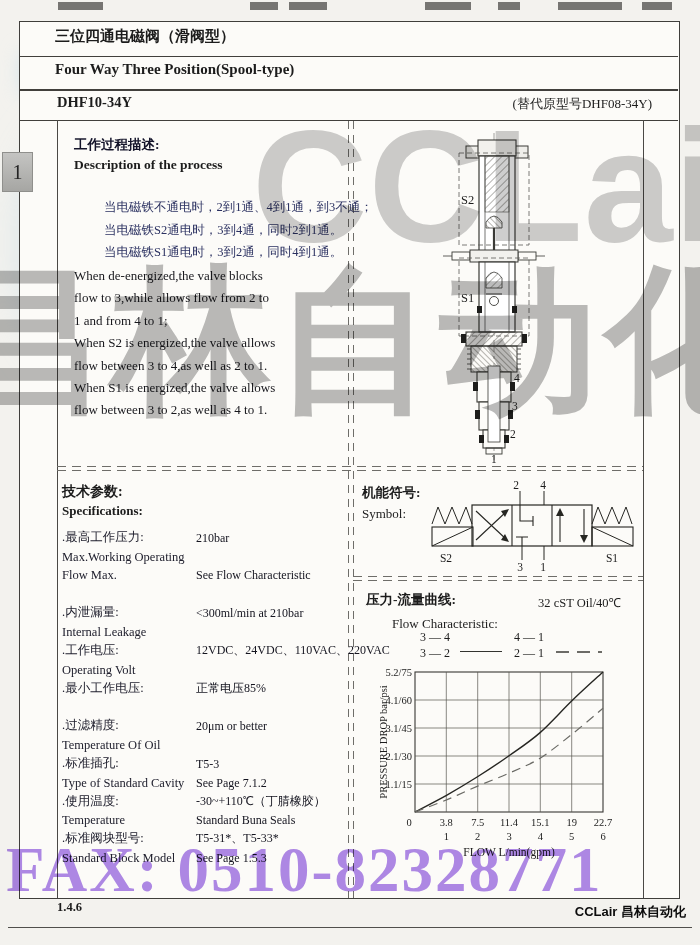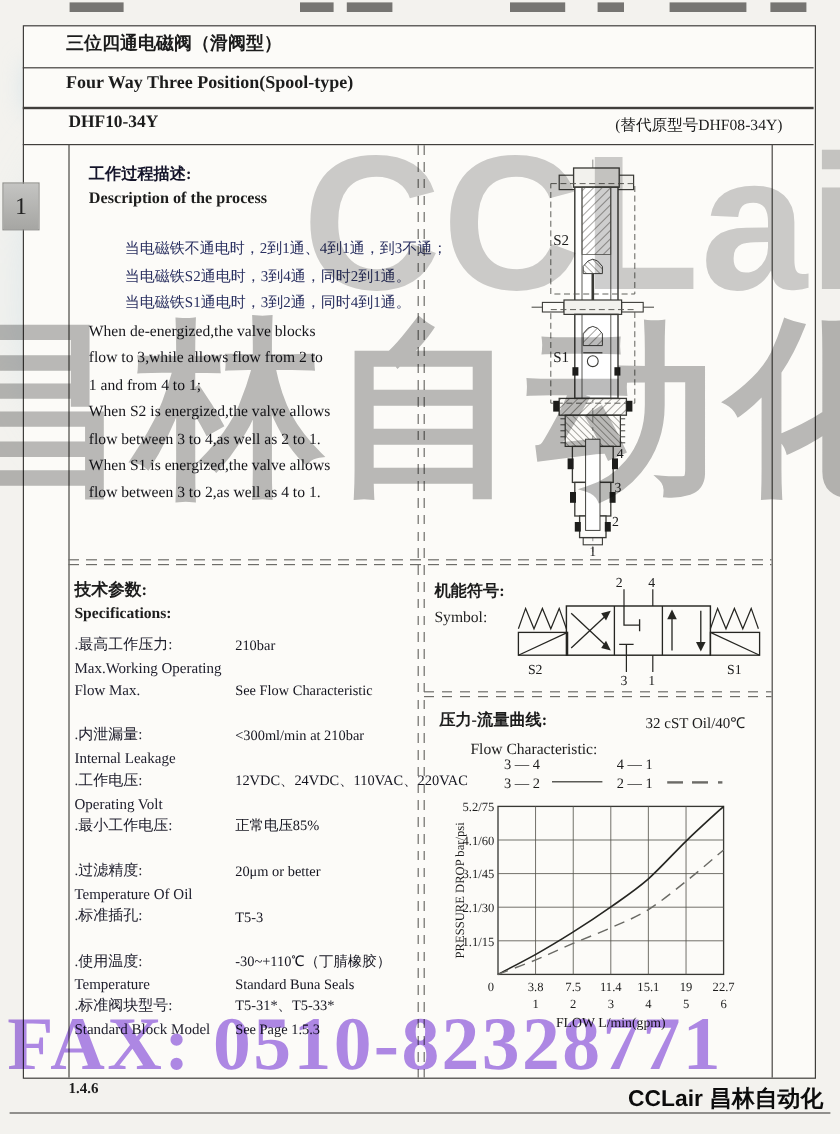--- a/index.html
+++ b/index.html
@@ -46,21 +46,21 @@
   .f-hcn{left:366px;top:591px;font-size:13.5px;font-weight:600;z-index:3;}
   .f-oil{left:538px;top:594px;font-size:12.5px;z-index:3;}
   .f-hen{left:366px;top:616px;font-size:13px;z-index:3;margin-left:26px;}
   .leg{position:absolute;font-size:12px;z-index:3;}
   .leg-solid{left:460px;top:651px;width:42px;height:0;border-top:1.5px solid #33332f;z-index:3;}
   .leg-dash{left:556px;top:651px;width:46px;height:1.5px;z-index:3;background:repeating-linear-gradient(90deg,#6c6b67 0 13px,transparent 13px 21px);}
   svg{position:absolute;z-index:3;overflow:visible;}
   svg text{font-family:"Liberation Serif",serif;fill:#1c1c1c;}
   
   .pageno{left:57px;top:900px;font-size:12.5px;font-weight:bold;z-index:3;}
-  .fbrand{right:14px;top:903px;font-size:19px;font-weight:600;font-family:"Liberation Sans",sans-serif;color:#0c0c0c;z-index:3;}
+  .fbrand{right:14px;top:903px;font-size:13px;font-weight:600;font-family:"Liberation Sans",sans-serif;color:#0c0c0c;z-index:3;}
   .fline{left:8px;top:927px;width:684px;height:1.2px;background:#504f4c;z-index:3;}
 </style>
 </head>
 <body>
 
 <div class="page">
 
   <div class="topdash" style="left:58px;width:45px"></div>
   <div class="topdash" style="left:250px;width:28px"></div>
   <div class="topdash" style="left:289px;width:38px"></div>
@@ -226,20 +226,24 @@
       <div class="sline">
           <span class="slab">Temperature Of Oil</span>
           <span class="sval"></span>
         </div>
     </div>
     <div class="srow">
       <div class="sline">
           <span class="slab">.标准插孔:</span>
           <span class="sval">T5-3</span>
         </div>
+      <div class="sline">
+          <span class="slab">Type of Standard Cavity</span>
+          <span class="sval">See Page 7.1.2</span>
+        </div>
     </div>
     <div class="srow">
       <div class="sline">
           <span class="slab">.使用温度:</span>
           <span class="sval">-30~+110℃（丁腈橡胶）</span>
         </div>
       <div class="sline">
           <span class="slab">Temperature</span>
           <span class="sval">Standard Buna Seals</span>
         </div>

